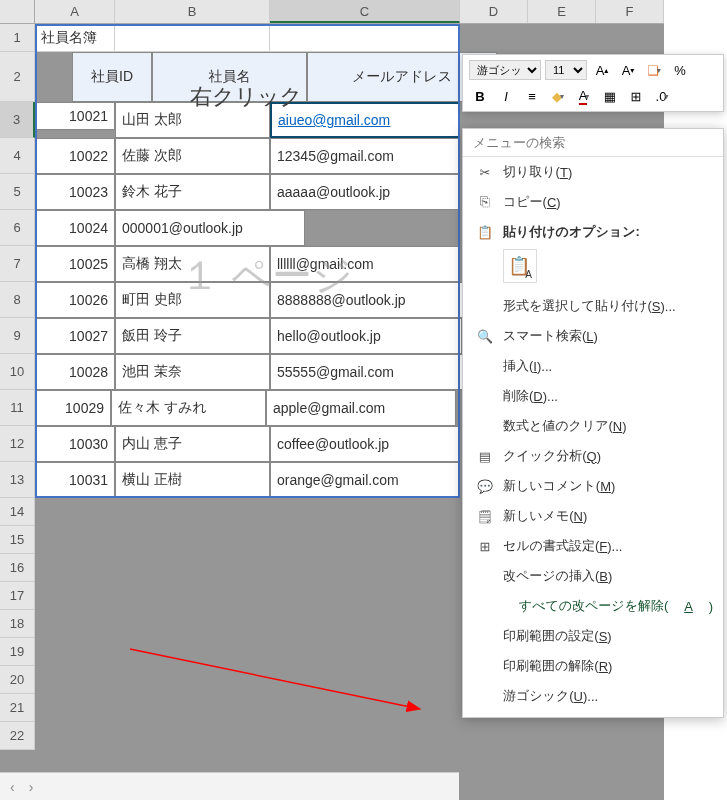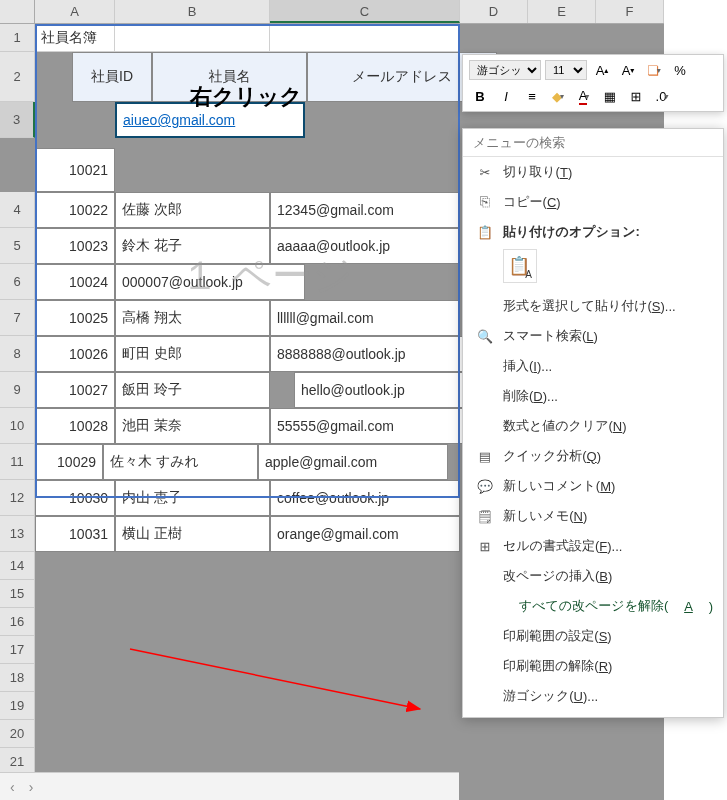--- a/index.html
+++ b/index.html
@@ -85,22 +85,22 @@
     }
     .watermark {
       position: absolute;
       font-size: 40px;
       color: rgba(150,150,150,0.5);
       pointer-events: none;
       font-weight: normal;
     }
     .annotation-text {
       position: absolute;
-      color: #000000;
-      font-weight: bold;
+      color: #404040;
+      font-weight: normal;
       font-size: 22px;
       pointer-events: none;
       z-index: 50;
       text-align: right;
     }
     .arrow-svg {
       position: absolute;
       pointer-events: none;
       z-index: 50;
     }
@@ -238,67 +238,68 @@
           <div class="cell " style="width: 190px; height: 28px;"></div>
         </div>
         <div class="row">
           <div class="row-h" style="height: 50px;">2</div>
           <div class="cell header-cell" style="width: 80px; height: 50px; margin-left: 37px;">社員ID</div>
           <div class="cell header-cell" style="width: 155px; height: 50px;">社員名</div>
           <div class="cell header-cell" style="width: 190px; height: 50px;">メールアドレス</div>
         </div>
         <div class="row">
           <div class="row-h selected" style="height: 36px;">3</div>
-          <div class="cell data-border id-cell" style="width: 80px; height: 44px; margin-top: 46px;">10021</div>
+          <div class="cell data-border id-cell" style="width: 80px; height: 28px;">10021</div>
+          <div class="cell data-border" style="width: 155px; height: 36px;">山田 太郎</div>
           <div class="cell data-border link selected-cell" style="width: 190px; height: 36px;">aiueo@gmail.com</div>
         </div>
         <div class="row">
           <div class="row-h" style="height: 36px;">4</div>
           <div class="cell data-border id-cell" style="width: 80px; height: 36px;">10022</div>
           <div class="cell data-border" style="width: 155px; height: 36px;">佐藤 次郎</div>
           <div class="cell data-border" style="width: 190px; height: 36px;">12345@gmail.com</div>
         </div>
         <div class="row">
           <div class="row-h" style="height: 36px;">5</div>
           <div class="cell data-border id-cell" style="width: 80px; height: 36px;">10023</div>
           <div class="cell data-border" style="width: 155px; height: 36px;">鈴木 花子</div>
           <div class="cell data-border" style="width: 190px; height: 36px;">aaaaa@outlook.jp</div>
         </div>
         <div class="row">
           <div class="row-h" style="height: 36px;">6</div>
           <div class="cell data-border id-cell" style="width: 80px; height: 36px;">10024</div>
-          <div class="cell data-border" style="width: 190px; height: 36px;">000007@outlook.jp</div>
+          <div class="cell data-border" style="width: 190px; height: 36px;">000001@outlook.jp</div>
         </div>
         <div class="row">
           <div class="row-h" style="height: 36px;">7</div>
           <div class="cell data-border id-cell" style="width: 80px; height: 36px;">10025</div>
           <div class="cell data-border" style="width: 155px; height: 36px;">高橋 翔太</div>
           <div class="cell data-border" style="width: 190px; height: 36px;">llllll@gmail.com</div>
         </div>
         <div class="row">
           <div class="row-h" style="height: 36px;">8</div>
           <div class="cell data-border id-cell" style="width: 80px; height: 36px;">10026</div>
           <div class="cell data-border" style="width: 155px; height: 36px;">町田 史郎</div>
           <div class="cell data-border" style="width: 226px; height: 36px;">8888888@outlook.jp</div>
         </div>
         <div class="row">
           <div class="row-h" style="height: 36px;">9</div>
           <div class="cell data-border id-cell" style="width: 80px; height: 36px;">10027</div>
           <div class="cell data-border" style="width: 155px; height: 36px;">飯田 玲子</div>
-          <div class="cell data-border" style="width: 192px; height: 36px; margin-left: 24px;">hello@outlook.jp</div>
+          <div class="cell data-border" style="width: 192px; height: 36px;">hello@outlook.jp</div>
         </div>
         <div class="row">
           <div class="row-h" style="height: 36px;">10</div>
           <div class="cell data-border id-cell" style="width: 80px; height: 36px;">10028</div>
           <div class="cell data-border" style="width: 155px; height: 36px;">池田 茉奈</div>
           <div class="cell data-border" style="width: 210px; height: 36px;">55555@gmail.com</div>
         </div>
         <div class="row">
           <div class="row-h" style="height: 36px;">11</div>
-          <div class="cell data-border id-cell" style="width: 68px; height: 36px;">10029</div>
+          <div class="cell data-border id-cell" style="width: 76px; height: 36px;">10029</div>
           <div class="cell data-border" style="width: 155px; height: 36px;">佐々木 すみれ</div>
           <div class="cell data-border" style="width: 190px; height: 36px;">apple@gmail.com</div>
         </div>
         <div class="row">
           <div class="row-h" style="height: 36px;">12</div>
           <div class="cell data-border id-cell" style="width: 80px; height: 36px;">10030</div>
           <div class="cell data-border" style="width: 155px; height: 36px;">内山 恵子</div>
           <div class="cell data-border" style="width: 190px; height: 36px;">coffee@outlook.jp</div>
         </div>
         <div class="row">

